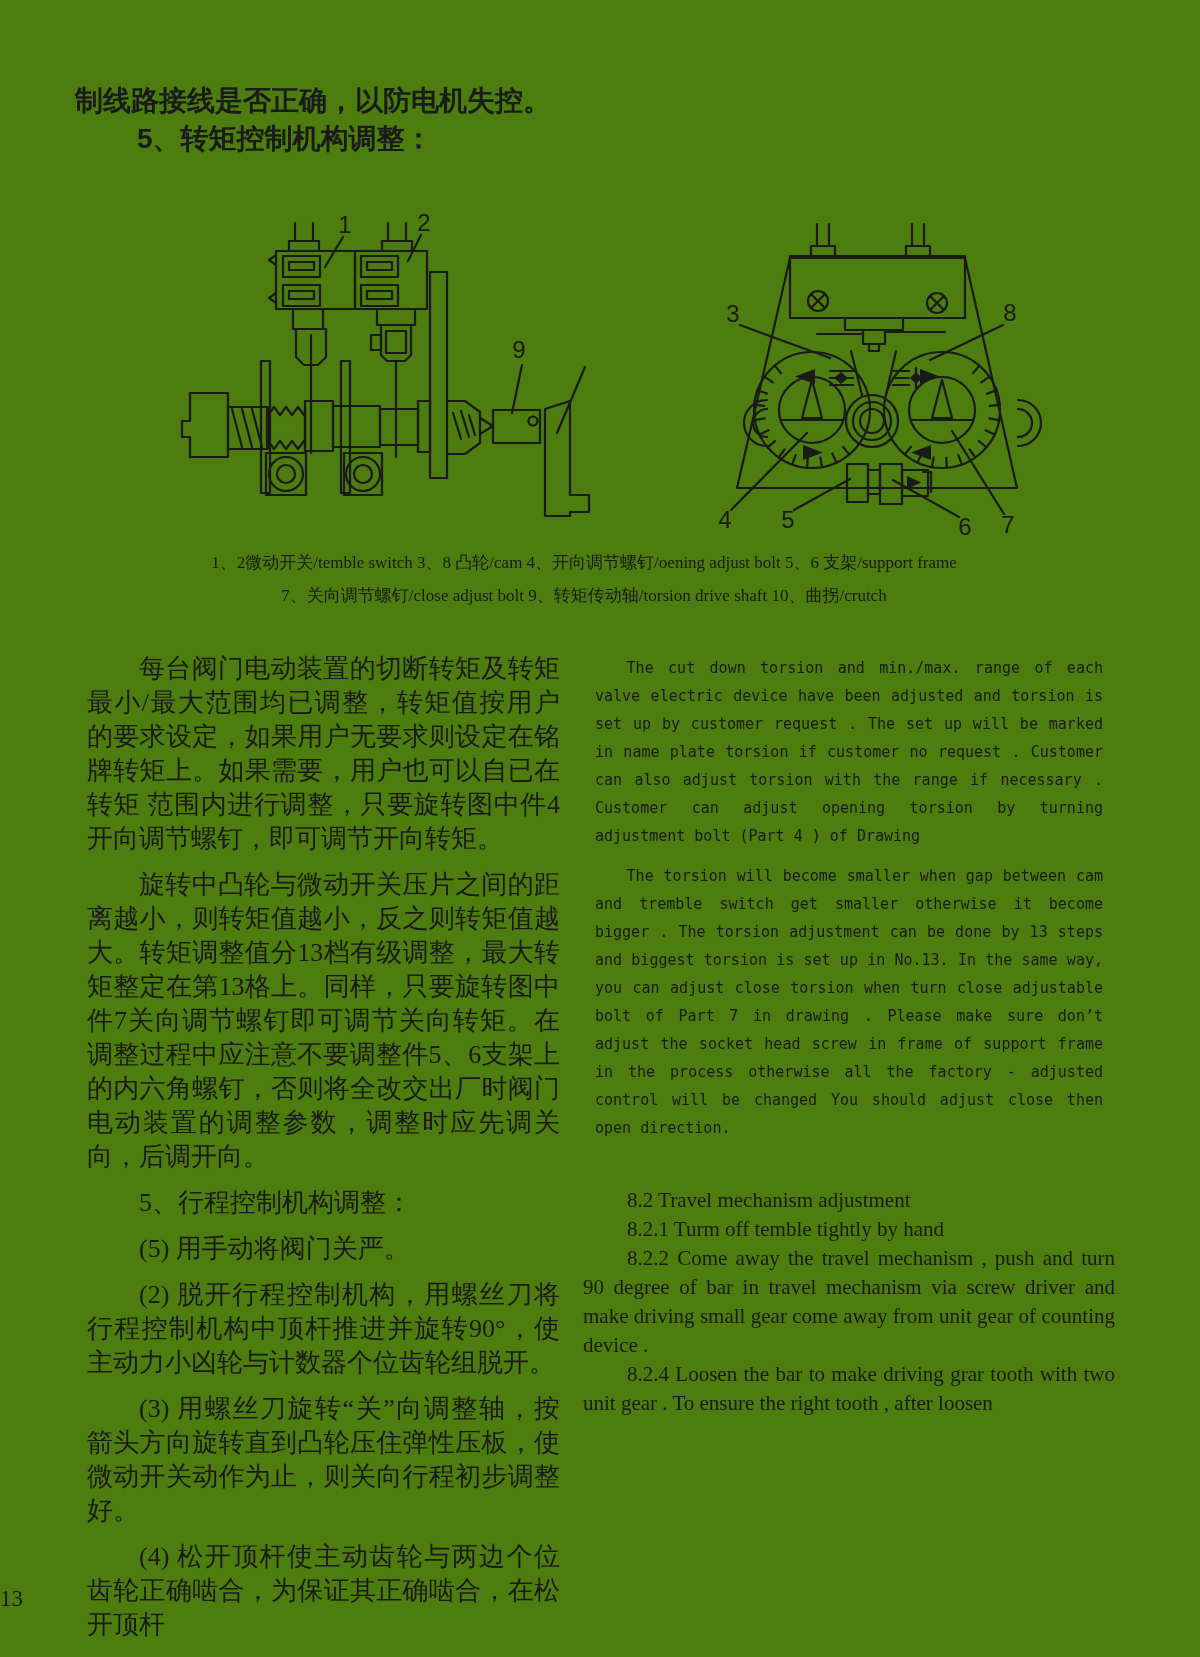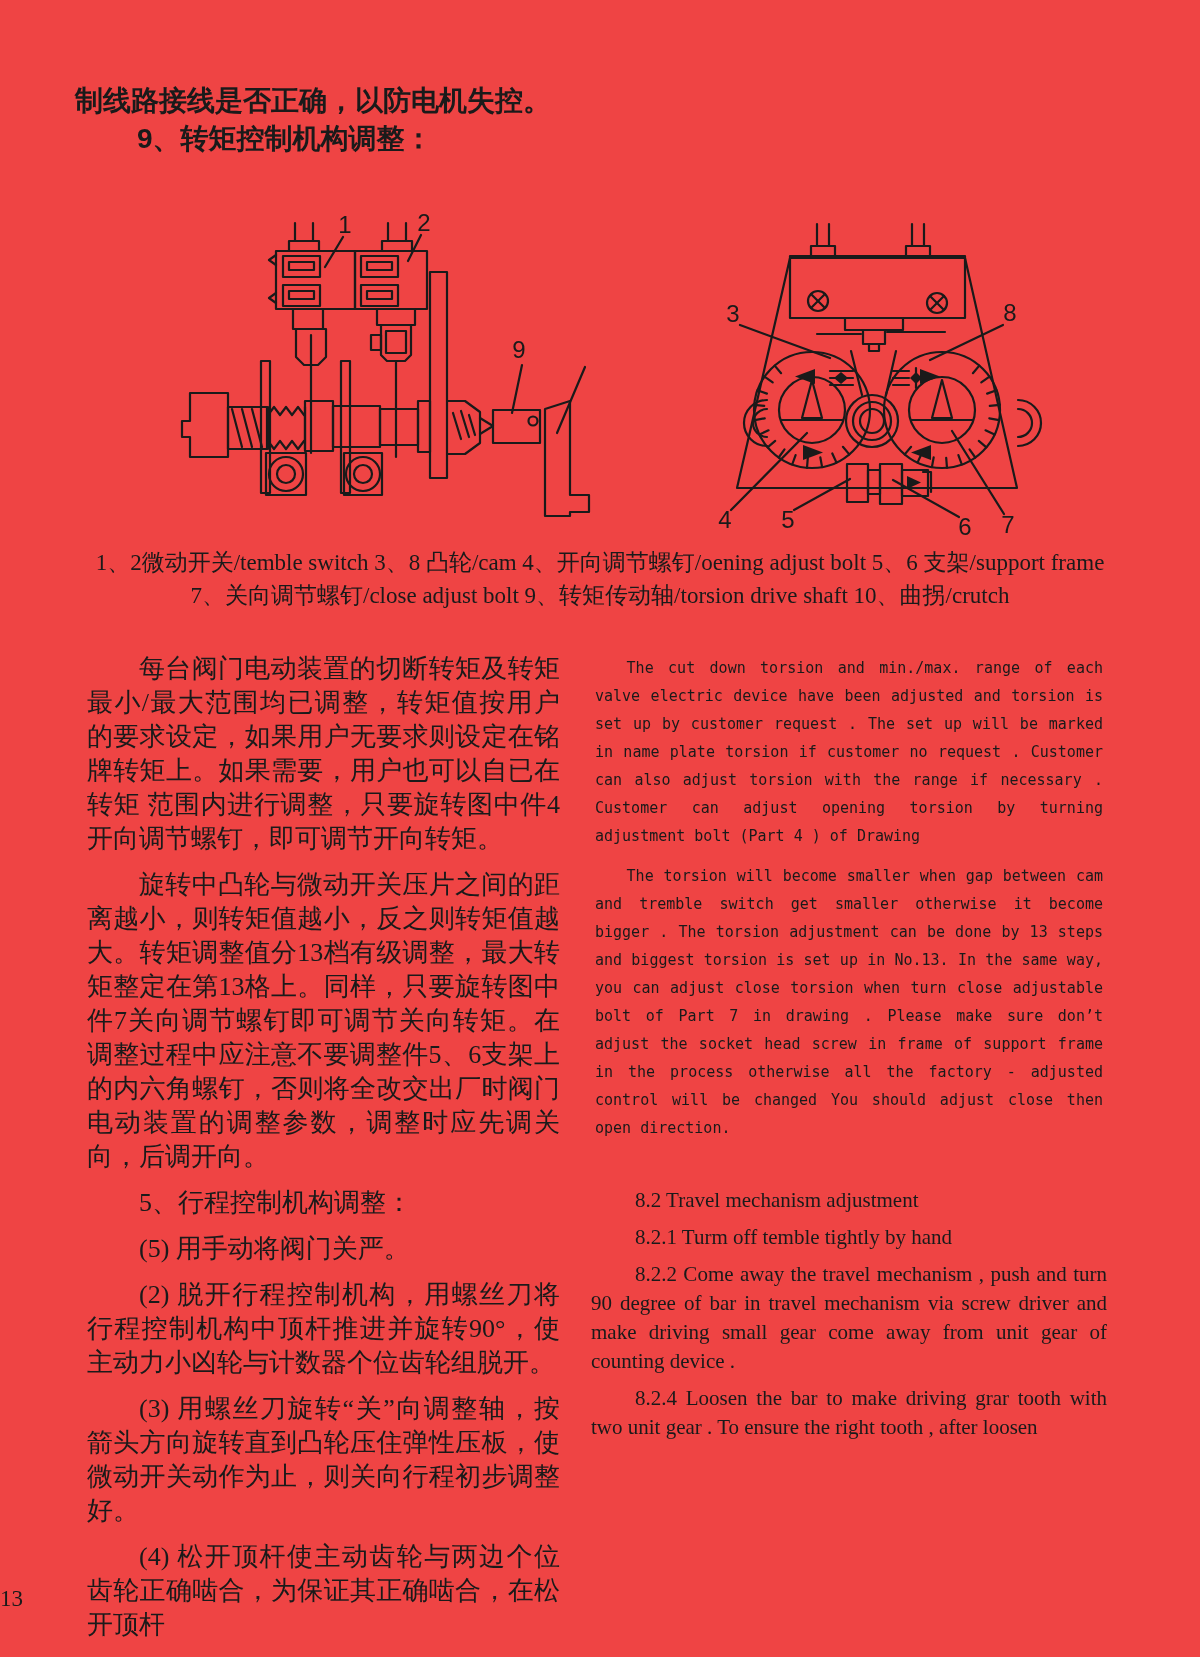--- a/index.html
+++ b/index.html
@@ -1,64 +1,64 @@
 <!DOCTYPE html>
 <html><head>
 <meta charset="utf-8">
 <style>
   html,body{margin:0;padding:0;background:#e8e8e8;}
   .page{
     position:relative;
     width:1200px;height:1657px;
     margin:0 auto;
-    background:#ef4444;
+    background:#4d7c0f;
     color:#1a1a1a;
     overflow:hidden;
   }
   
   .intro{position:absolute;left:75px;top:82px;width:1050px;
     font-family:"Liberation Sans",sans-serif;font-weight:600;
     font-size:28px;line-height:38px;}
   .intro .l2{padding-left:62px;}
   
   .fig{position:absolute;}
   .fig-left{left:165px;top:195px;width:500px;height:335px;}
   .fig-right{left:645px;top:188px;width:470px;height:362px;}
   .fig svg{width:100%;height:100%;display:block;}
   .fig svg .ln{stroke:#1a1a1a;stroke-width:2.2;fill:none;stroke-linecap:round;stroke-linejoin:round;}
   .fig svg .fl{fill:#1a1a1a;stroke:none;}
   .fig svg text{font-family:"Liberation Sans",sans-serif;font-size:24px;fill:#1a1a1a;text-anchor:middle;}
   
-  .caption{position:absolute;left:40px;top:546px;width:1120px;
-    font-family:"Liberation Serif",serif;font-size:23px;line-height:33px;
+  .caption{position:absolute;left:24px;top:546px;width:1120px;
+    font-family:"Liberation Serif",serif;font-size:17px;line-height:33px;
     text-align:center;white-space:nowrap;}
   
   .col-zh{position:absolute;left:75px;top:640px;width:497px;
     font-family:"Liberation Serif",serif;font-size:26px;line-height:34px;
     text-align:justify;}
   .col-zh p{margin:12px;text-indent:2em;}
   .col-en{position:absolute;left:583px;top:642px;width:532px;}
   .col-en .mono{font-family:"DejaVu Sans Mono",monospace;font-size:15px;
     line-height:28px;text-align:justify;margin:12px;text-indent:3.5ch;}
   .col-en .ser{font-family:"Liberation Serif",serif;font-size:21px;
-    line-height:29px;margin:8px;text-indent:44px;text-align:justify;}
+    line-height:29px;margin:0;text-indent:44px;text-align:justify;}
   .col-en .ser.first{margin-top:44px;}
   .col-en .ser.nohang{text-align:left;}
   
   .pageno{position:absolute;left:0;top:1538px;width:1020px;
     font-family:"Liberation Serif",serif;font-size:23px;margin-top:48px;}
 </style>
 </head>
 <body>
 
 <div class="page">
 
   <div class="intro">
     <div class="l1">制线路接线是否正确，以防电机失控。</div>
-    <div class="l2">9、转矩控制机构调整：</div>
+    <div class="l2">5、转矩控制机构调整：</div>
   </div>
 
   <div class="fig fig-left">
     <svg viewBox="0 0 500 335">
       <g class="ln">
 
         <line x1="130" y1="28" x2="130" y2="46"></line>
           <line x1="148" y1="28" x2="148" y2="46"></line>
         <rect x="124" y="46" width="30" height="10"></rect>
         <rect x="111" y="56" width="79" height="58"></rect>

